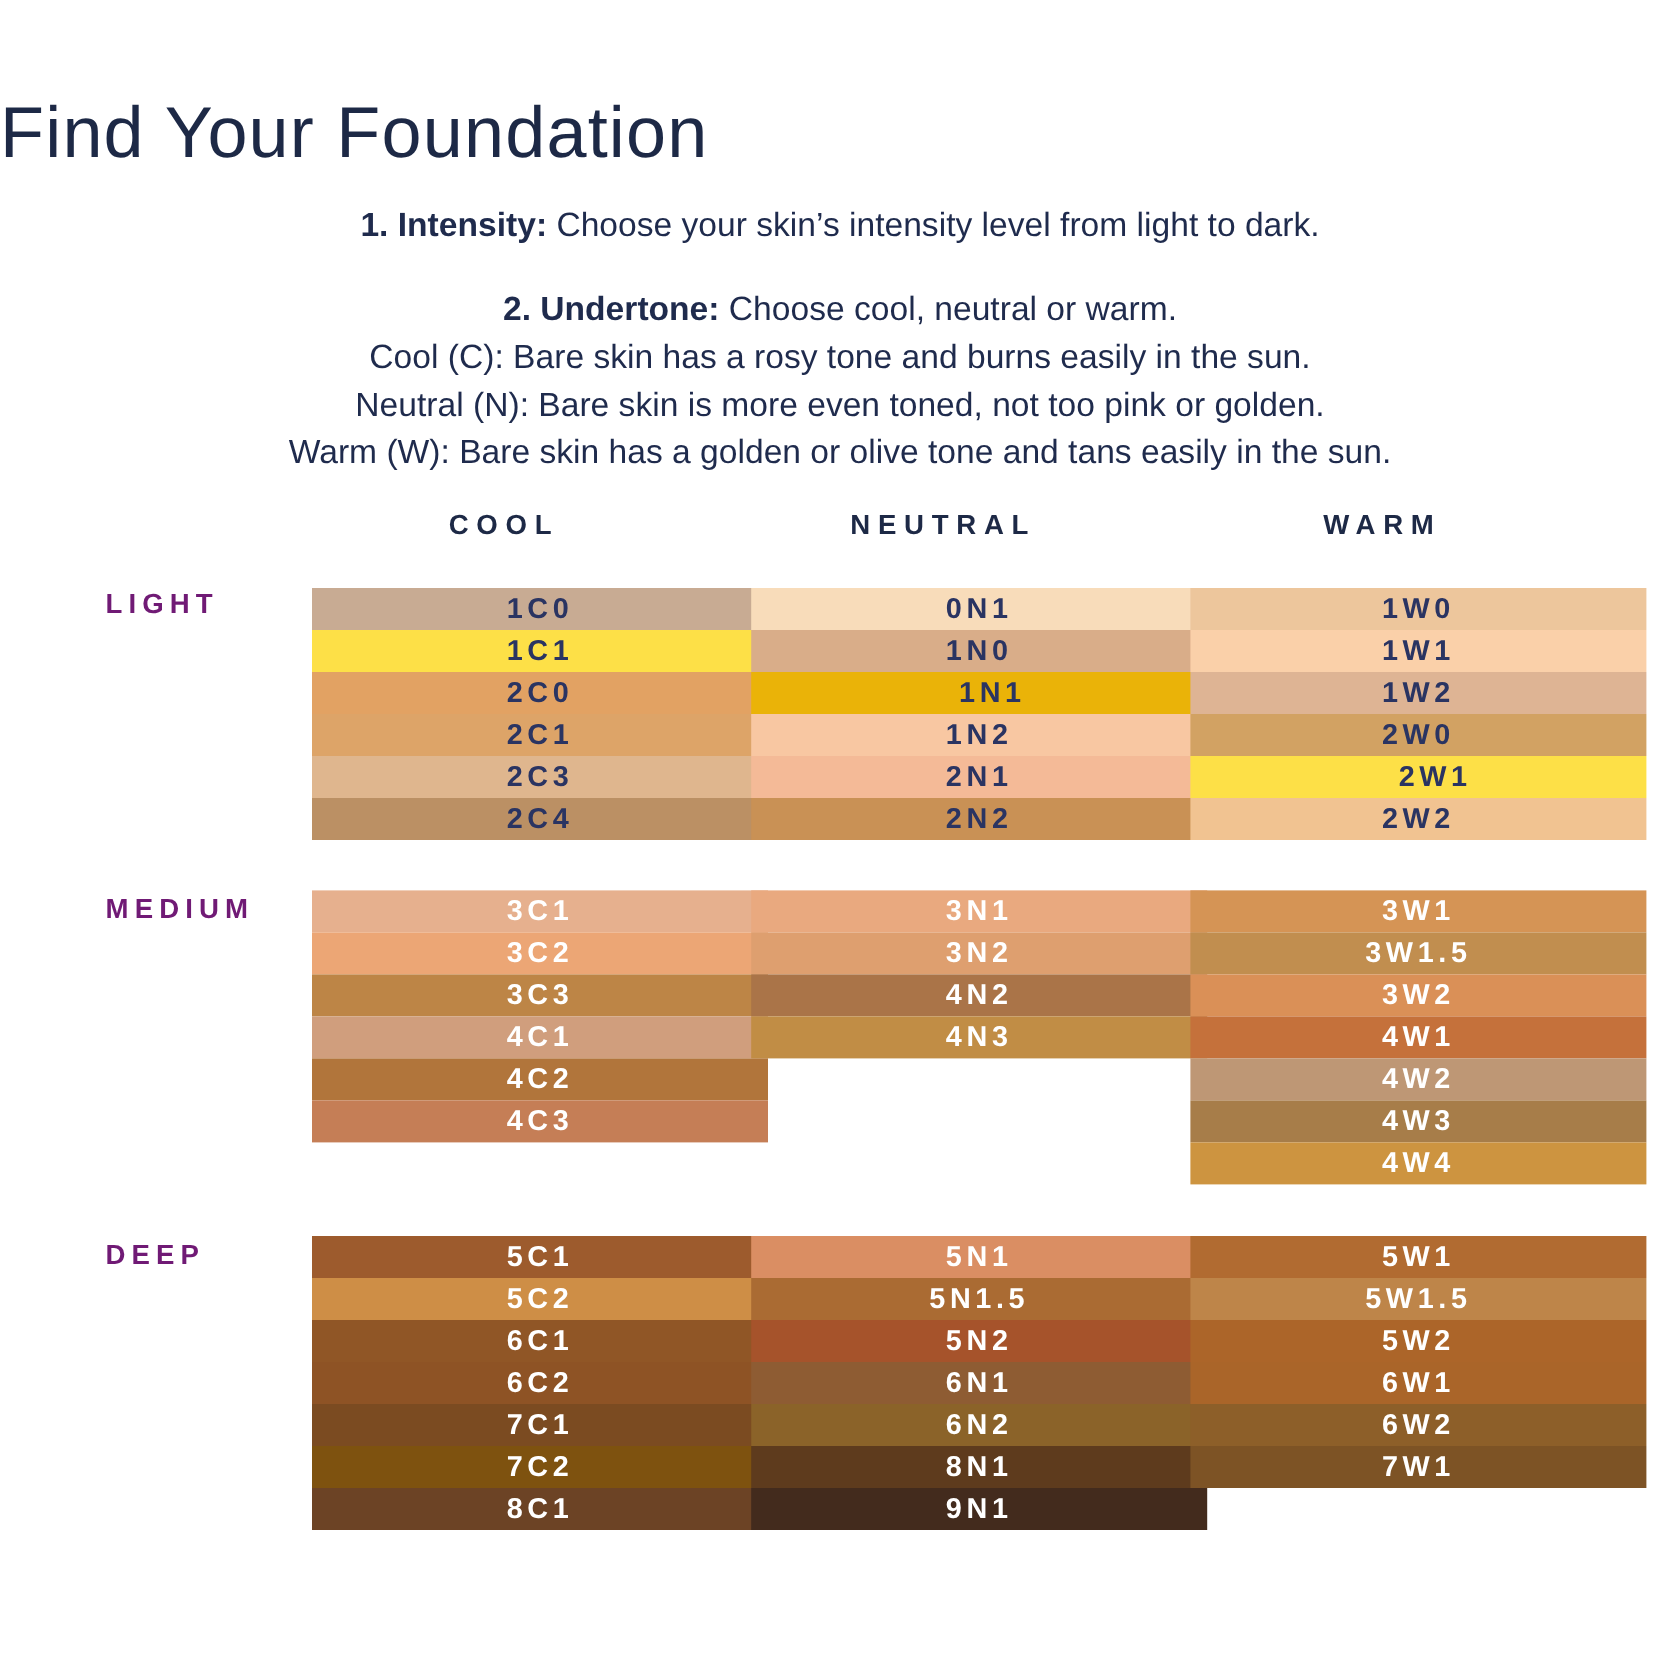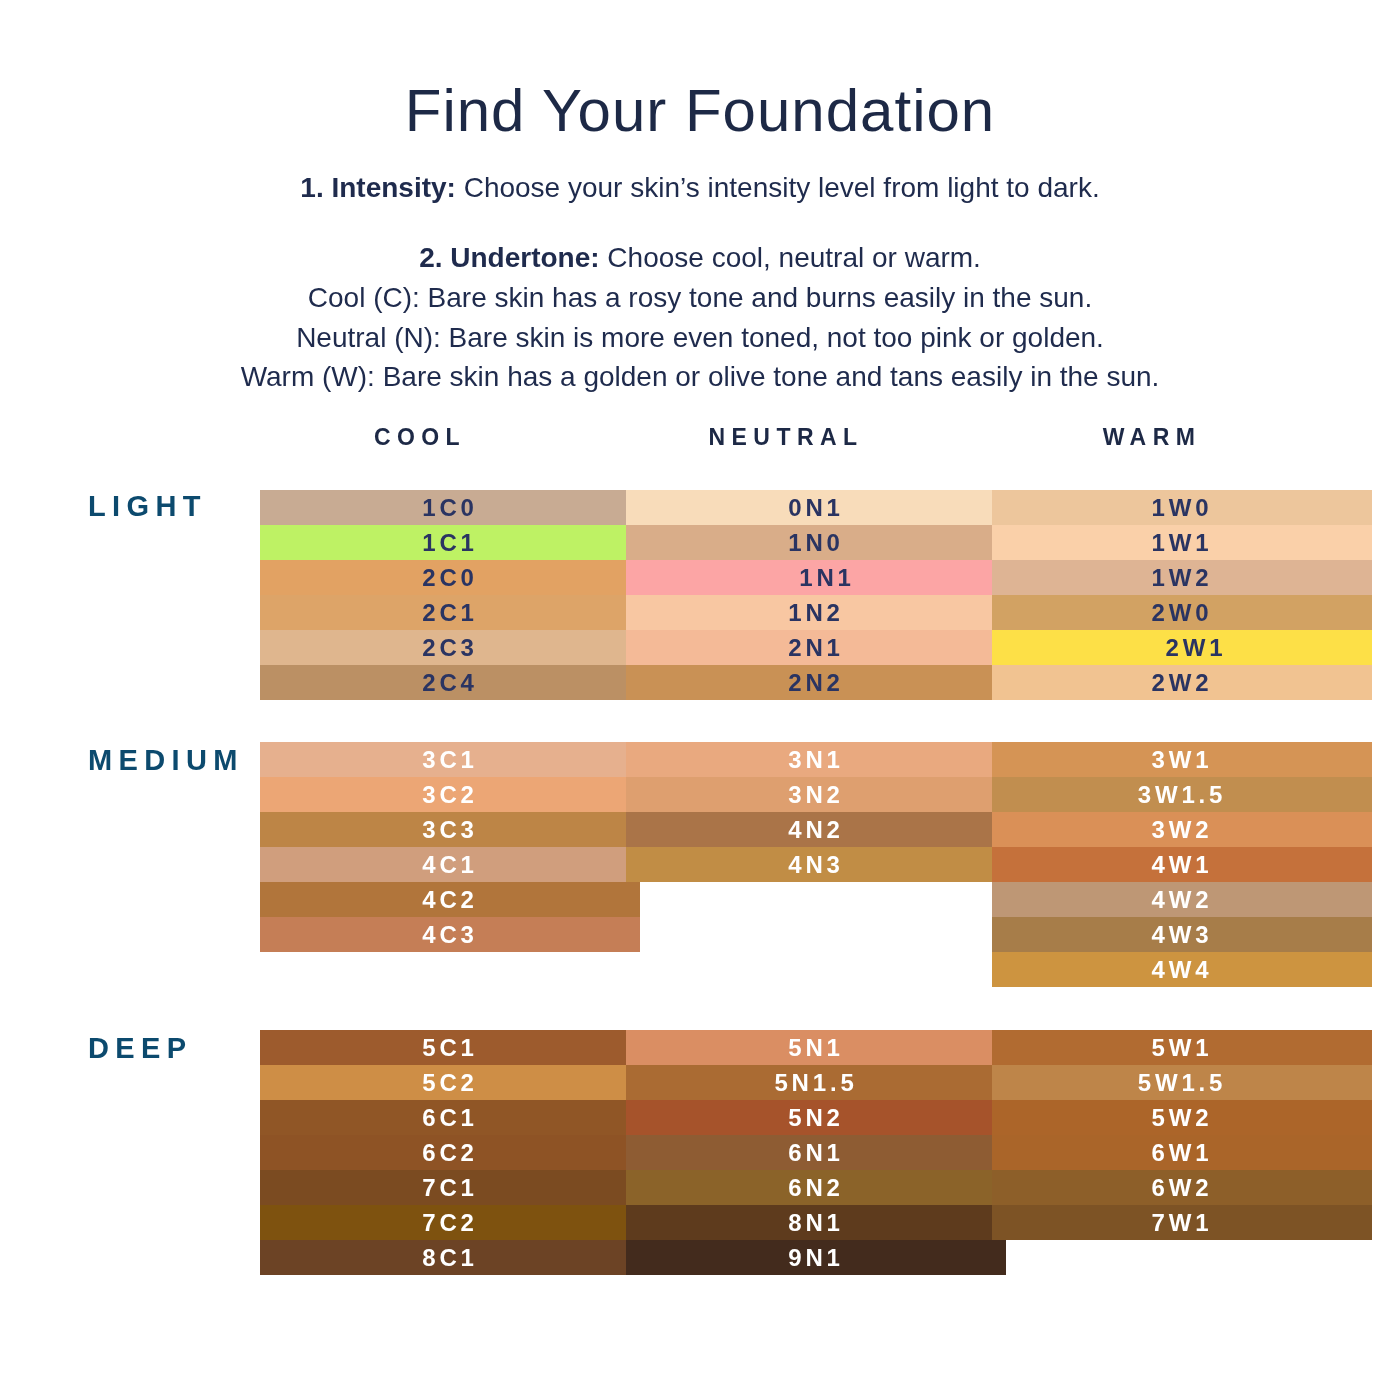--- a/index.html
+++ b/index.html
@@ -2,21 +2,21 @@
 <html><head>
 <meta charset="utf-8">
 <style>
   * { margin: 0; padding: 0; box-sizing: border-box; }
   html, body { width: 1400px; height: 1400px; background: #ffffff; overflow: hidden; }
   body { font-family: "Liberation Sans", sans-serif; color: #1f2b4d; }
   .canvas { position: relative; width: 1400px; height: 1400px; background: #ffffff; }
 
   .title {
     position: absolute; top: 76px; left: 0; width: 100%;
-    text-align: center; font-family: "Liberation Sans", sans-serif;
+    text-align: left; font-family: "Liberation Sans", sans-serif;
     font-weight: 300; font-size: 60px; letter-spacing: 1px; color: #1d2946;
   }
   .step {
     position: absolute; left: 0; width: 100%; text-align: center;
     font-size: 28px; color: #1f2b4d;
   }
   .step b { font-weight: bold; }
   .step1 { top: 172px; }
   .step2 { top: 242px; }
   .note {
@@ -30,21 +30,21 @@
   .col-header {
     position: absolute; top: 424px; width: 320px; text-align: center;
     font-size: 23px; font-weight: bold; letter-spacing: 0.28em; color: #1d2946;
   }
   .col-header.c0 { left: 260px; }
   .col-header.c1 { left: 626px; }
   .col-header.c2 { left: 992px; }
 
   .row-label {
     position: absolute; left: 88px; width: 170px;
-    font-size: 29px; font-weight: bold; letter-spacing: 0.22em; color: #0c4a6e;
+    font-size: 23px; font-weight: bold; letter-spacing: 0.22em; color: #701a75;
   }
   .row-label.r0 { top: 490px; }
   .row-label.r1 { top: 744px; }
   .row-label.r2 { top: 1032px; }
 
   .stack { position: absolute; width: 380px; }
   .g0 { top: 490px; }
   .g1 { top: 742px; }
   .g2 { top: 1030px; }
   .c0 { left: 260px; }
@@ -82,21 +82,21 @@
   <div class="col-header c2">WARM</div>
 
   <div class="row-label r0">LIGHT</div>
   <div class="row-label r1">MEDIUM</div>
   <div class="row-label r2">DEEP</div>
 
   <div class="stack g0 c0 dark-text">
       <div class="swatch" style="background: rgb(200, 171, 147);">
         <span>1C0</span>
       </div>
-      <div class="swatch" style="background: #bef264;">
+      <div class="swatch" style="background: #fde047;">
         <span>1C1</span>
       </div>
       <div class="swatch" style="background: rgb(226, 162, 99);">
         <span>2C0</span>
       </div>
       <div class="swatch" style="background: rgb(221, 164, 104);">
         <span>2C1</span>
       </div>
       <div class="swatch" style="background: rgb(223, 182, 142);">
         <span>2C3</span>
@@ -105,21 +105,21 @@
         <span>2C4</span>
       </div>
     </div>
   <div class="stack g0 c1 dark-text">
       <div class="swatch" style="background: rgb(248, 220, 186);">
         <span>0N1</span>
       </div>
       <div class="swatch" style="background: rgb(217, 173, 137);">
         <span>1N0</span>
       </div>
-      <div class="swatch" style="background: #fca5a5; padding-left: 22px;">
+      <div class="swatch" style="background: #eab308; padding-left: 22px;">
         <span>1N1</span>
       </div>
       <div class="swatch" style="background: rgb(248, 199, 162);">
         <span>1N2</span>
       </div>
       <div class="swatch" style="background: rgb(244, 186, 151);">
         <span>2N1</span>
       </div>
       <div class="swatch" style="background: rgb(201, 145, 85);">
         <span>2N2</span>

